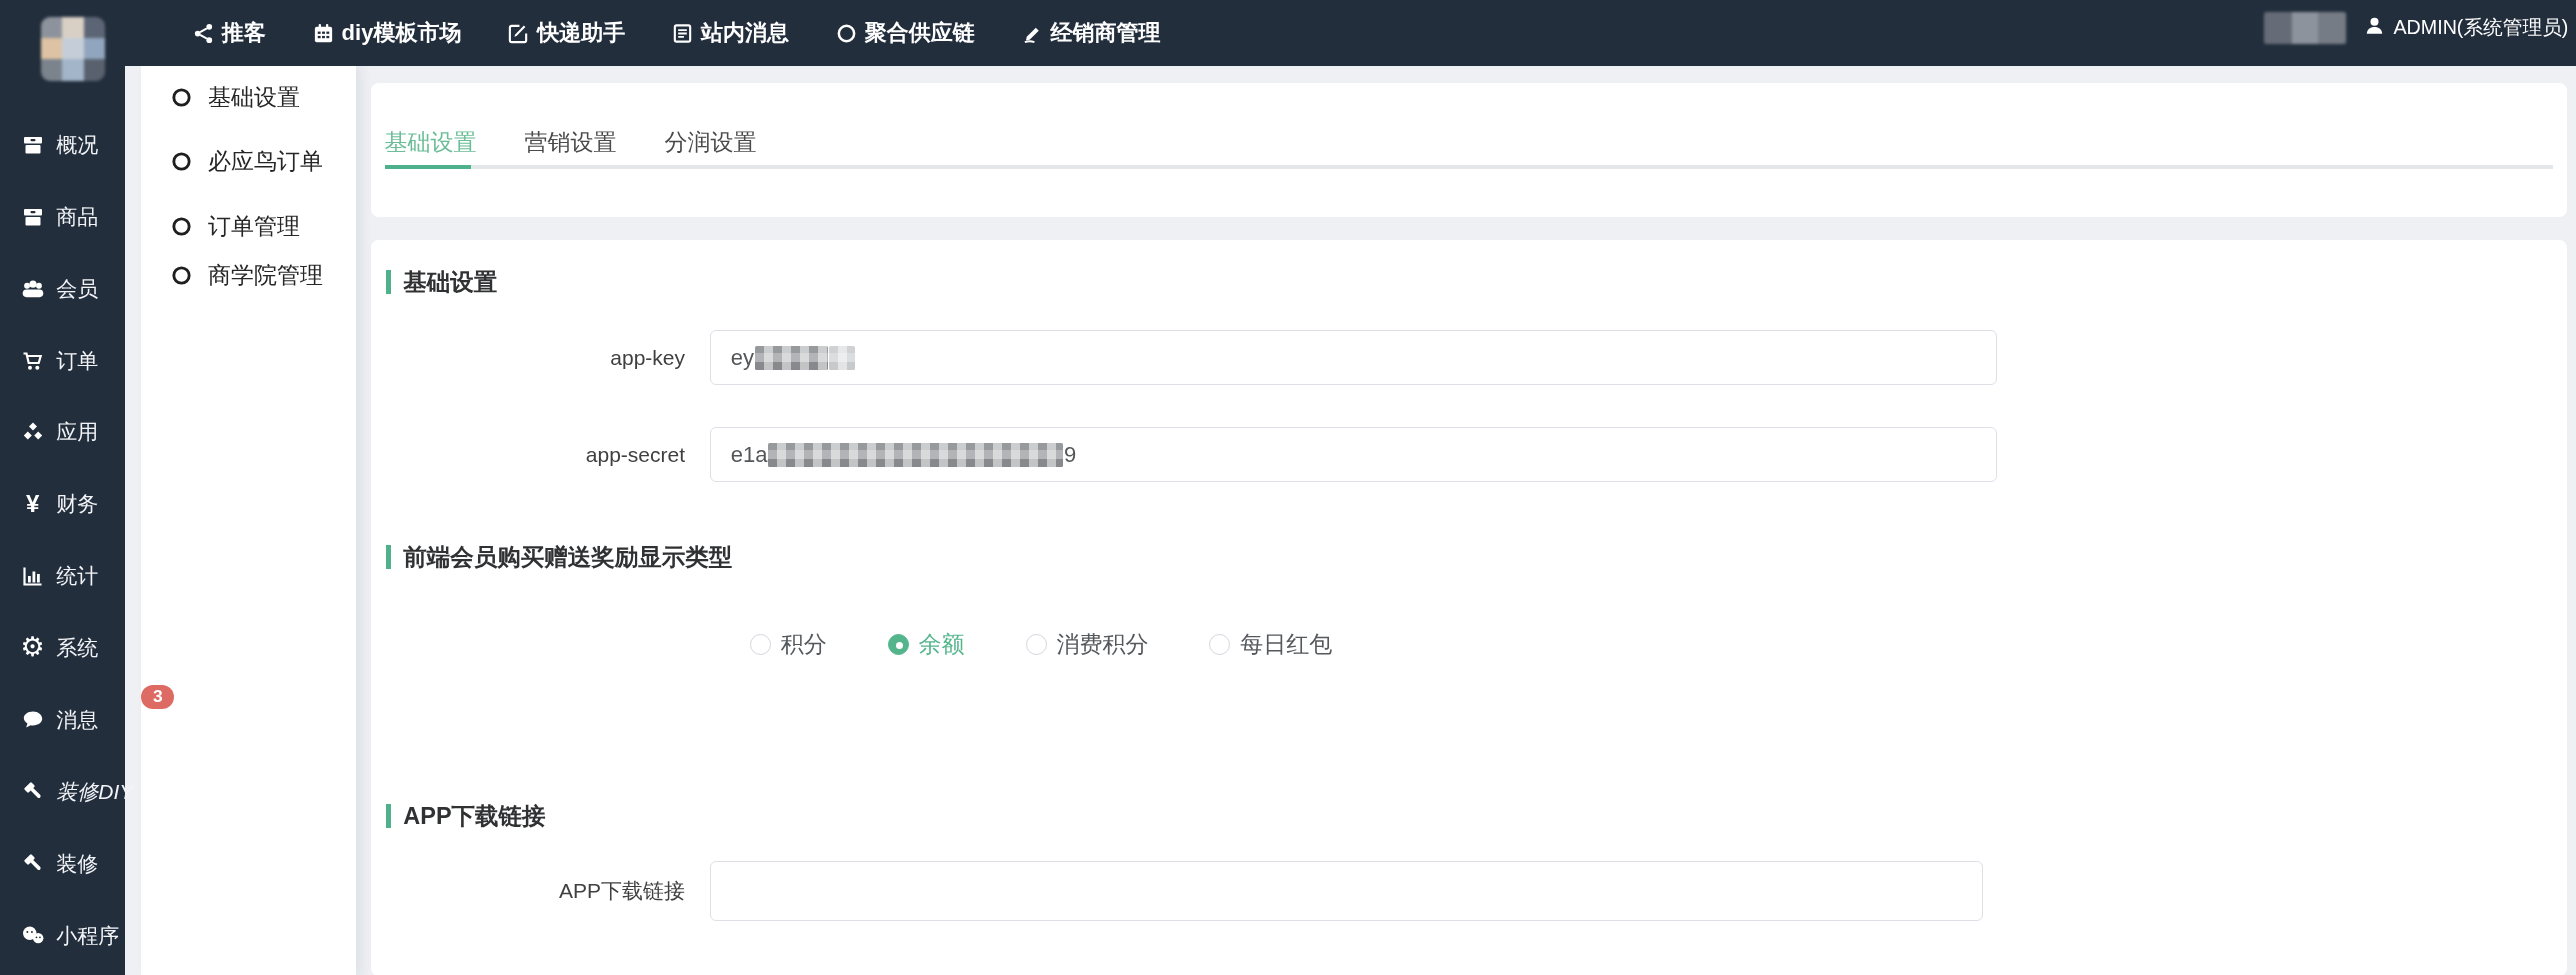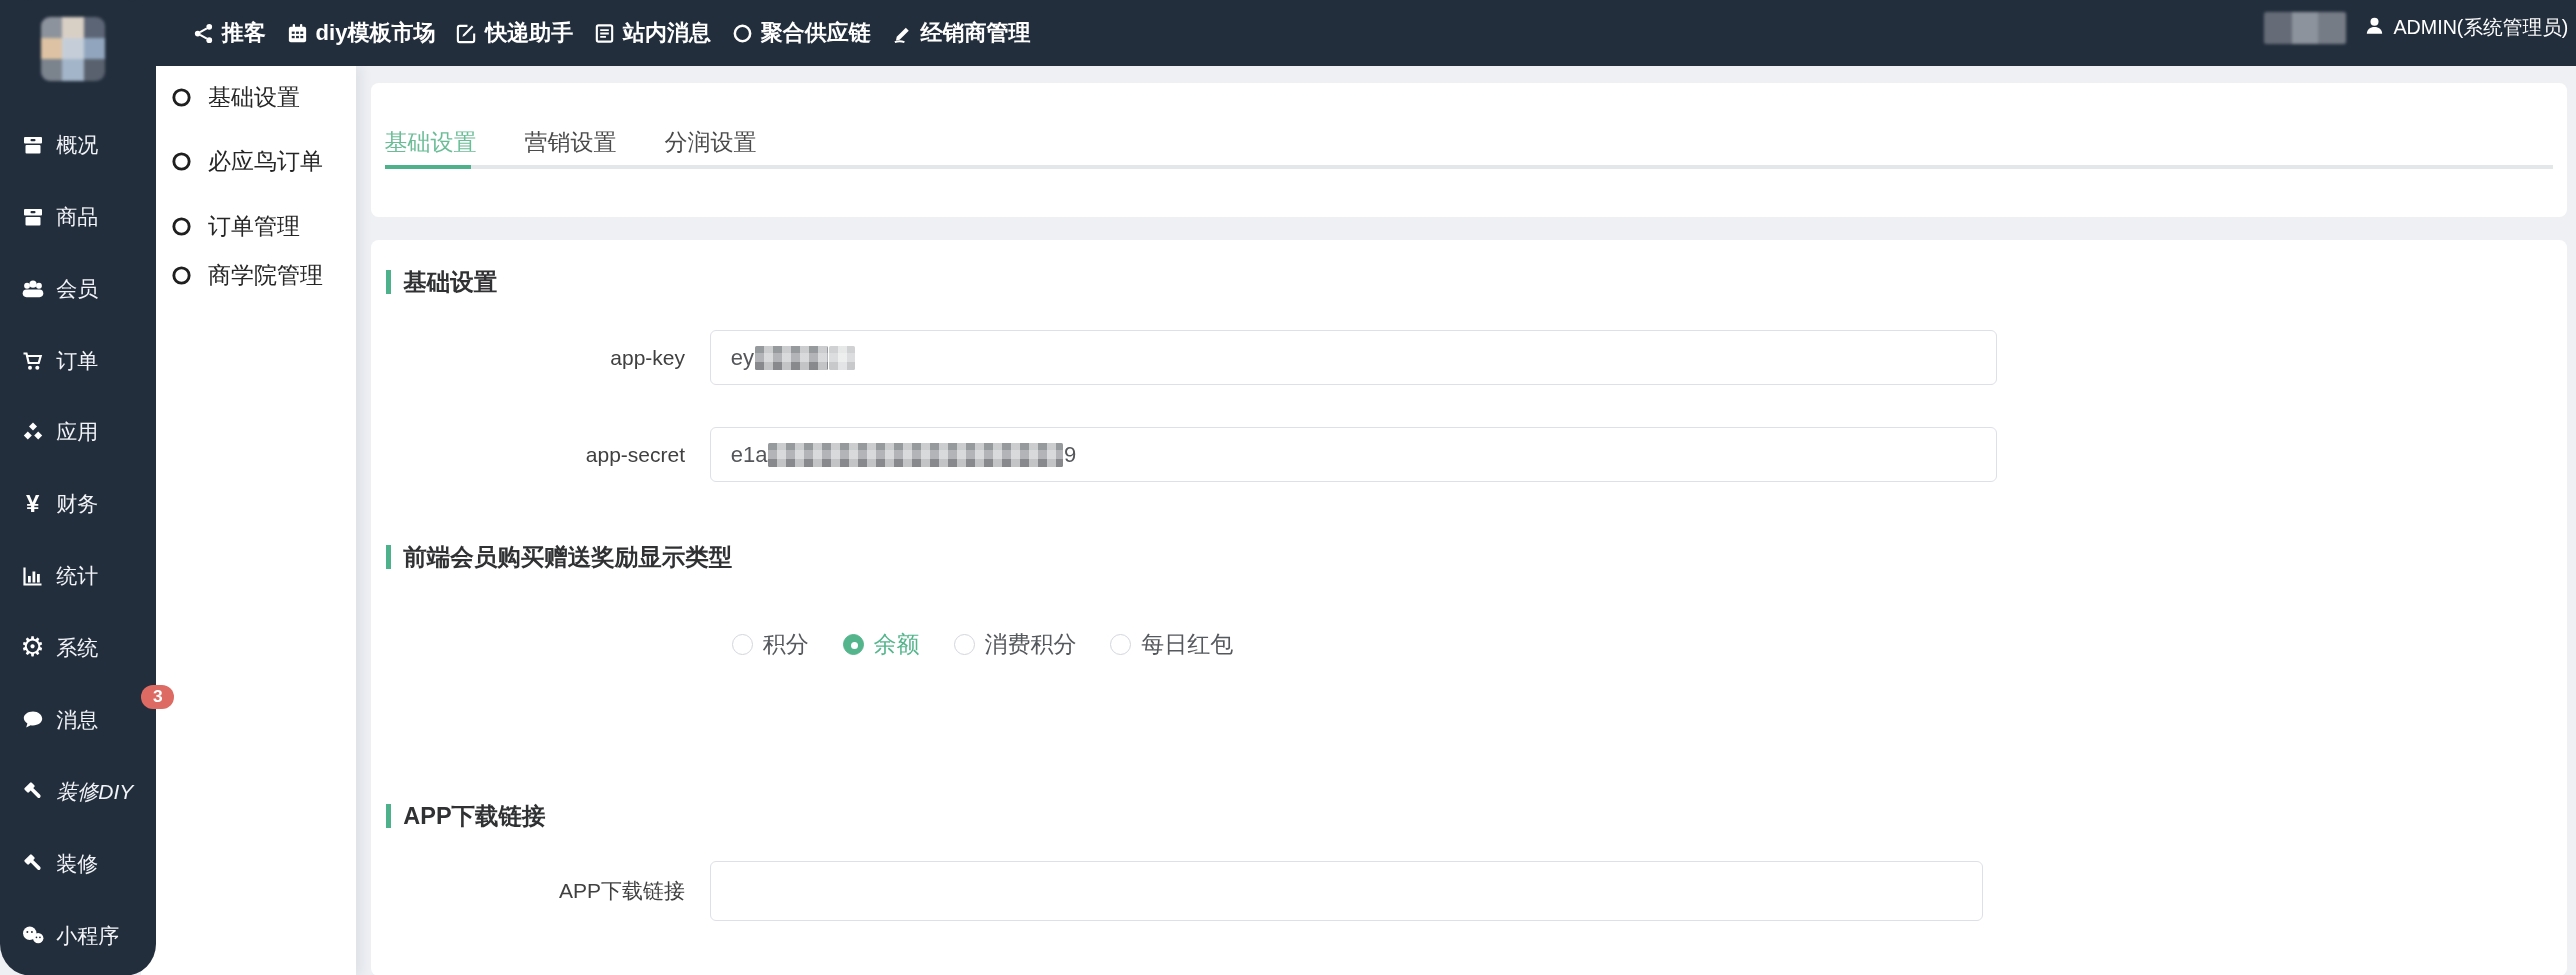--- a/index.html
+++ b/index.html
@@ -3,29 +3,29 @@
 <meta charset="utf-8">
 <style>
   html,body{margin:0;padding:0;}
   body{
     width:2576px;height:976px;overflow:hidden;position:relative;
     font-family:"Liberation Sans","DejaVu Sans",sans-serif;
     background:#eef0f4;
   }
   
   .topbar{position:absolute;left:0;top:0;width:2576px;height:66px;background:#232e3d;z-index:3;}
-  .topnav{position:absolute;left:192px;top:0;height:66px;display:flex;align-items:center;gap:20px;}
+  .topnav{position:absolute;left:192px;top:0;height:66px;display:flex;align-items:center;gap:46px;}
   .topnav .nav-item{display:flex;align-items:center;gap:6.8px;color:#ffffff;font-size:22px;font-weight:bold;cursor:pointer;white-space:nowrap;}
   .topnav .nav-item svg{display:block;}
   .topbar-right{position:absolute;right:7.6px;top:0;height:55px;display:flex;align-items:center;gap:16.7px;}
   .shop-redact{width:82px;height:32px;border-radius:2.3px;filter:blur(1.5px);
     background:linear-gradient(90deg,#666c77 0 34%,#8d939d 34% 66%,#767c86 66%);}
   .admin-info{display:flex;align-items:center;gap:7.6px;color:#ffffff;font-size:19.7px;cursor:pointer;}
   
-  .sidebar{position:absolute;left:0;top:0;width:156px;height:976px;background:#232e3d;z-index:4;border-radius:32px;}
+  .sidebar{position:absolute;left:0;top:0;width:125px;height:976px;background:#232e3d;z-index:4;}
   .logo{position:absolute;left:41px;top:16.7px;width:64px;height:64px;display:grid;
     grid-template-columns:repeat(3,1fr);grid-template-rows:repeat(3,1fr);
     border-radius:9px;overflow:hidden;filter:blur(1.5px);}
   .side-item{position:absolute;left:0;width:141px;height:33px;display:flex;align-items:center;
     color:#f2f4f7;font-size:21px;cursor:pointer;}
   .side-item .ic{width:26px;height:26px;margin-left:19.7px;margin-right:10.6px;display:flex;align-items:center;justify-content:center;flex:none;}
   .side-item .ic svg{display:block;}
   .yen-glyph{color:#fff;font-size:24px;font-weight:bold;line-height:1;}
   .gear-glyph{color:#fff;font-size:27px;line-height:1;}
   .badge{position:absolute;left:85px;top:-21px;min-width:33px;height:24px;border-radius:12px;
@@ -53,21 +53,21 @@
   .flabel{width:314px;text-align:right;font-size:21px;color:#404040;flex:none;white-space:nowrap;}
   .finput{margin-left:25px;height:53px;border:1.5px solid #dde0e6;border-radius:6px;background:#fff;
     display:flex;align-items:center;padding:0 19.7px;font-size:22px;color:#545659;}
   .w-main{width:1246px;}
   .w-app{width:1232px;}
   .redact{display:inline-block;vertical-align:middle;height:24px;margin:0 0.8px;border-radius:1.5px;
     background:
       repeating-linear-gradient(90deg,rgba(255,255,255,0) 0 9px,rgba(255,255,255,.5) 9px 18px),
       repeating-linear-gradient(0deg,#87898c 0 8.3px,#b2b4b7 8.3px 16.7px,#979a9d 16.7px 24px);}
   .redact.tail{opacity:.45;}
-  .radio-row{position:absolute;left:361px;display:flex;align-items:center;gap:34px;}
+  .radio-row{position:absolute;left:379px;display:flex;align-items:center;gap:61px;}
   .radio-opt{display:flex;align-items:center;gap:9.8px;cursor:pointer;}
   .radio-circle{width:21px;height:21px;border-radius:50%;border:1.5px solid #d3d6dc;background:#fff;box-sizing:border-box;flex:none;}
   .radio-opt.selected .radio-circle{background:#54b58c;border-color:#54b58c;position:relative;}
   .radio-opt.selected .radio-circle::after{content:"";position:absolute;left:6.8px;top:6.8px;width:7.6px;height:7.6px;border-radius:50%;background:#fff;}
   .radio-label{font-size:23px;color:#55585c;white-space:nowrap;}
   .radio-opt.selected .radio-label{color:#54b58c;}
   .help-text{position:absolute;left:361px;font-size:19.7px;color:#a9acb3;white-space:nowrap;}
 </style>
 </head>
 <body>

